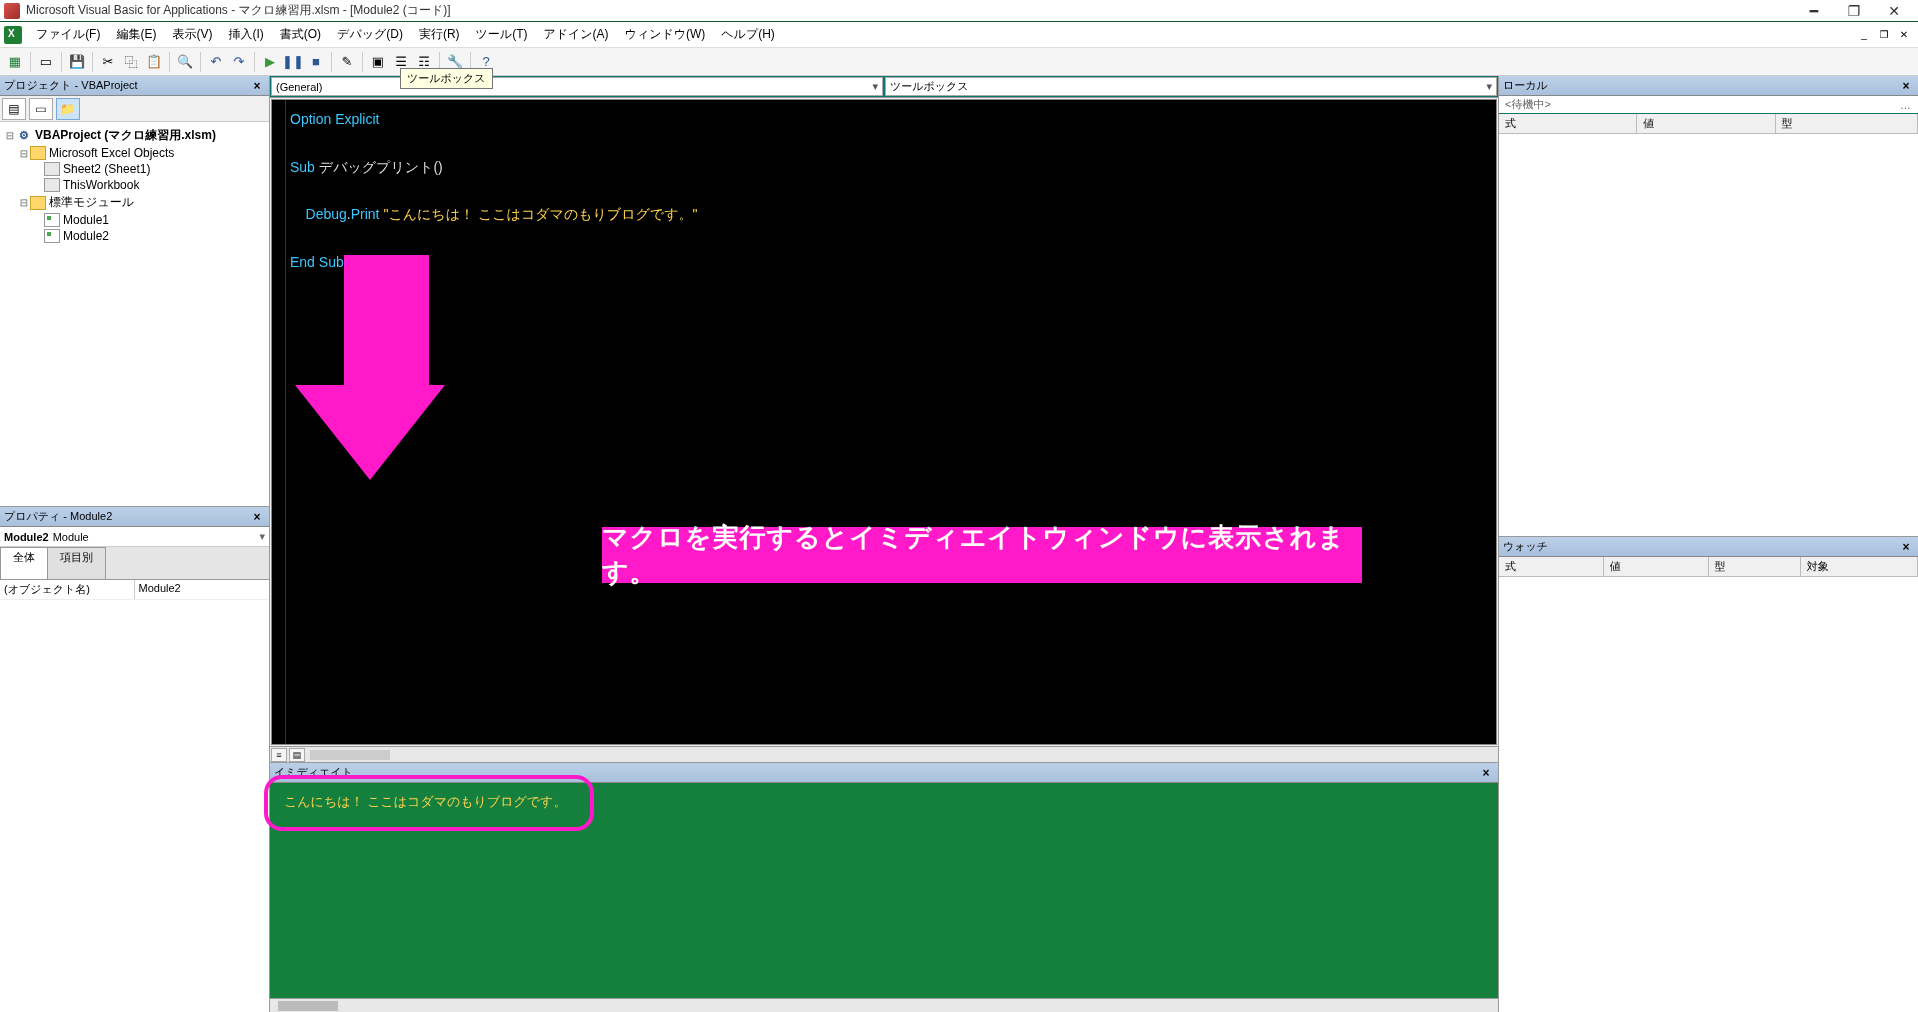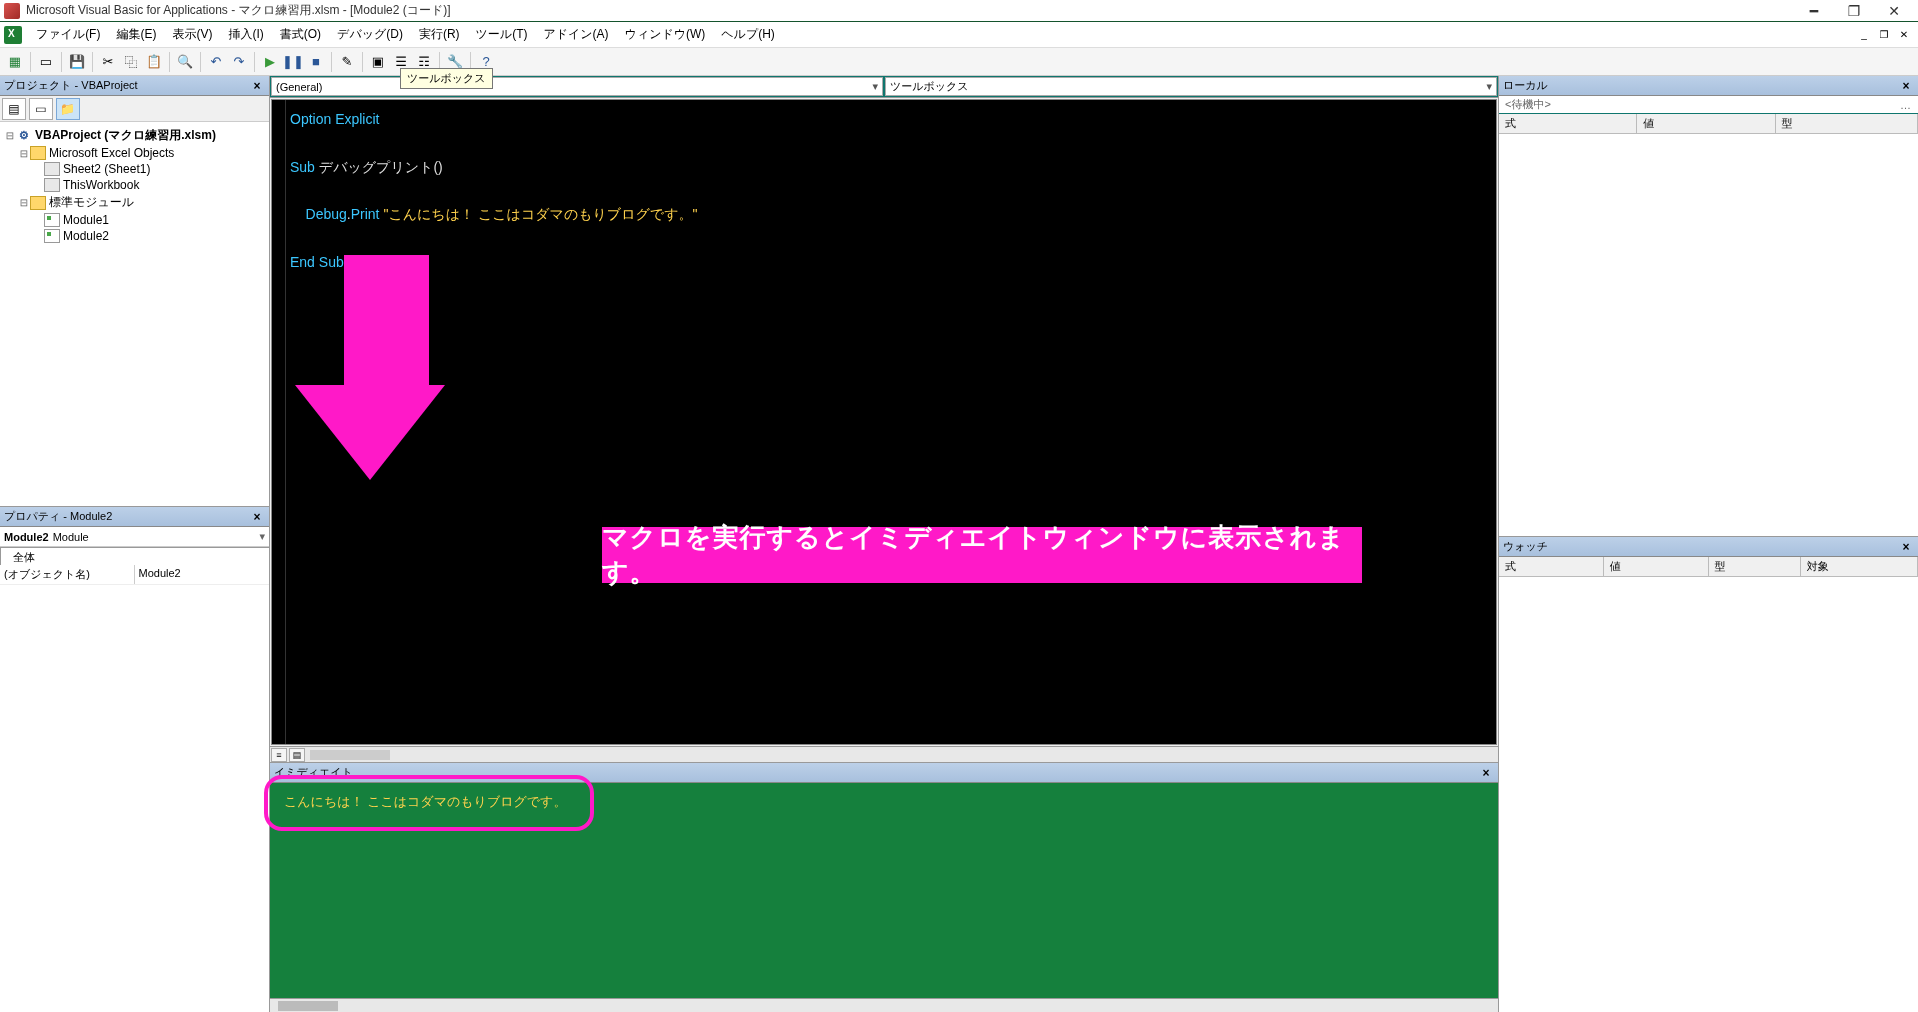--- a/index.html
+++ b/index.html
@@ -41,21 +41,21 @@
 .folder-icon { background: #ffd76b; border: 1px solid #c9a227; }
 .proj-icon { color: #2b5797; font-weight: bold; }
 .sheet-icon { background: #e8e8e8; border: 1px solid #999; }
 .mod-icon { background: #fff; border: 1px solid #999; position: relative; }
 .mod-icon::after { content: ""; position: absolute; left: 2px; top: 2px; width: 4px; height: 4px; background: #4aa84a; }
 
 .prop-panel { flex: 1; display: flex; flex-direction: column; background: #fff; border-top: 1px solid #999; }
 .prop-obj { height: 20px; border-bottom: 1px solid #ccc; padding: 2px 4px; display: flex; align-items: center; font-size: 11px; background: #fff; }
 .prop-obj b { margin-right: 4px; }
 .prop-obj .dd { margin-left: auto; color: #666; }
-.prop-tabs { height: 18px; display: flex; border-bottom: 1px solid #999; background: #e5e5e5; flex-direction: column; }
+.prop-tabs { height: 33px; display: flex; border-bottom: 1px solid #999; background: #e5e5e5; }
 .prop-tab { padding: 2px 12px; border: 1px solid #999; border-bottom: none; margin-right: -1px; background: #fff; font-size: 11px; cursor: pointer; }
 .prop-tab.inactive { background: #e0e0e0; }
 .prop-grid { flex: 1; background: #fff; font-size: 11px; }
 .prop-row { display: flex; border-bottom: 1px solid #eee; }
 .prop-row .pn { width: 50%; padding: 2px 4px; border-right: 1px solid #ccc; }
 .prop-row .pv { width: 50%; padding: 2px 4px; }
 
 .center-col { flex: 1; display: flex; flex-direction: column; position: relative; }
 .code-dropdowns { height: 22px; display: flex; background: #0f766e; border-bottom: 1px solid #999; }
 .code-dd { flex: 1; margin: 1px; border: 1px solid #aaa; background: #fff; display: flex; align-items: center; padding: 0 4px; font-size: 11px; cursor: pointer; }

